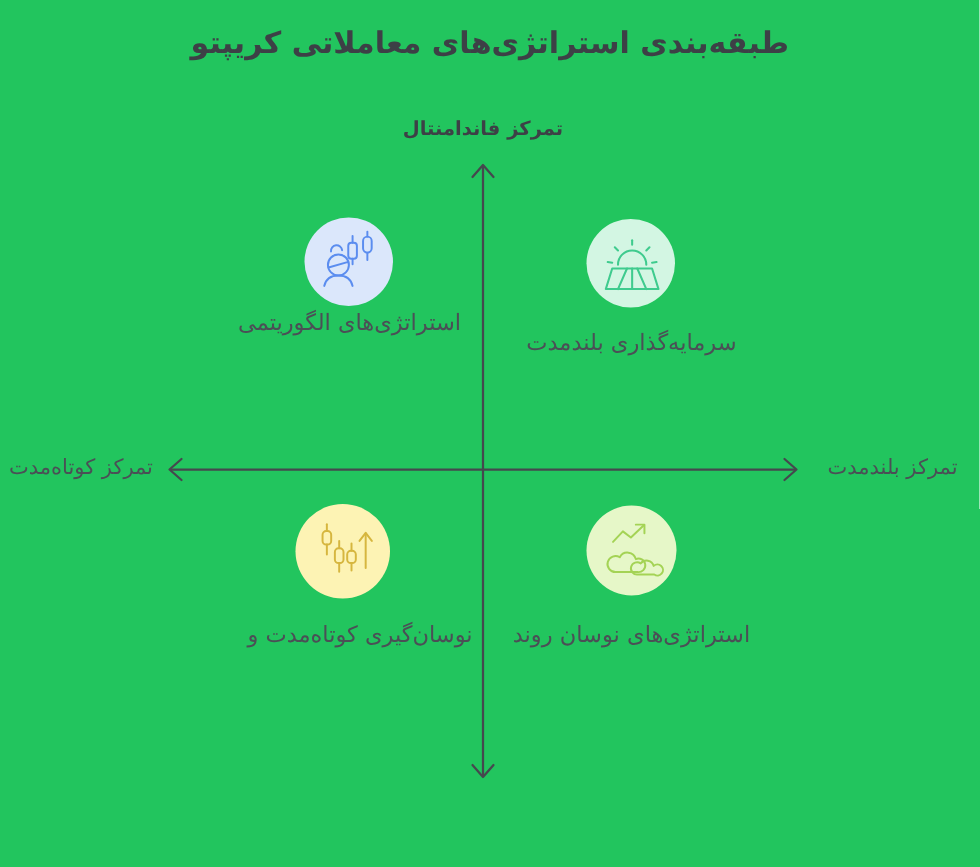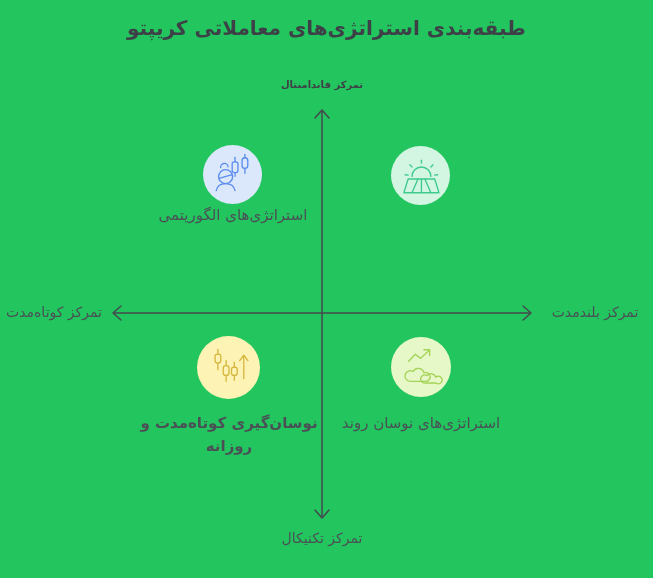--- a/index.html
+++ b/index.html
@@ -10,21 +10,21 @@
     font-family:"DejaVu Sans","Liberation Sans",sans-serif;
     overflow:hidden;
   }
   .title {
     position:absolute; top:16px; left:0; width:653px;
     text-align:center; direction:rtl;
     font-size:20px; font-weight:bold; color:#3d4046;
     letter-spacing:0;
   }
   .axis-label { position:absolute; direction:rtl; color:#4b4f56; font-size:14px; text-align:center; }
-  .axis-label.top    { top:79px;  left:222px; width:200px; font-weight:bold; color:#3d4046; font-size:10px; }
+  .axis-label.top    { top:79px;  left:222px; width:200px; font-weight:bold; color:#3d4046; font-size:13px; }
   .axis-label.bottom { top:530px; left:222px; width:200px; }
   .axis-label.left   { top:304px; left:2px;   width:104px; }
   .axis-label.right  { top:304px; left:540px; width:110px; }
   #axes { position:absolute; top:0; left:0; }
   .quad { position:absolute; }
   .icon-circle {
     position:absolute; border-radius:50%;
     display:flex; align-items:center; justify-content:center;
   }
   .icon-circle svg { display:block; }
@@ -48,21 +48,20 @@
       <path d="M315 510 L322 518 L329 510"></path>
     </g>
     <g>
       <line x1="114" y1="313" x2="530" y2="313"></line>
       <path d="M121 306 L113 313 L121 320"></path>
       <path d="M523 306 L531 313 L523 320"></path>
     </g>
   </svg>
 
   <div class="axis-label top">تمرکز فاندامنتال</div>
-  <div class="axis-label bottom">تمرکز تکنیکال</div>
   <div class="axis-label right">تمرکز بلندمدت</div>
   <div class="axis-label left">تمرکز کوتاه‌مدت</div>
 
   <div class="quad">
     <div class="icon-circle" style="left: 203px; top: 145px; width: 59px; height: 59px; background-color: rgb(219, 231, 251); color: rgb(91, 141, 239);">
       <svg width="46" height="46" viewBox="0 0 56 56" fill="none" stroke="currentColor" stroke-width="1.6" stroke-linecap="round" stroke-linejoin="round">
         <path d="M13 19 a4.5 4.5 0 0 1 9 -1"></path>
         <circle cx="19" cy="30" r="8.5"></circle>
         <line x1="11" y1="32" x2="27" y2="27.5"></line>
         <path d="M7.5 47 C9 40.5 13.8 38.5 19 38.5 C24.2 38.5 29 40.5 30.5 47"></path>
@@ -89,42 +88,42 @@
         <line x1="42" y1="15" x2="39.5" y2="17.5"></line>
         <line x1="9.5" y1="26.5" x2="13" y2="27"></line>
         <line x1="47.5" y1="26.5" x2="44" y2="27"></line>
         <path d="M13 31.5 H44 L49 47.5 H8 Z"></path>
         <line x1="24.5" y1="31.5" x2="17.5" y2="47.5"></line>
         <line x1="28.5" y1="31.5" x2="28.5" y2="47.5"></line>
         <line x1="32.5" y1="31.5" x2="39.5" y2="47.5"></line>
       </svg>
     </div>
     <div class="q-label" style="left:311px; top:217px; width:220px;">
+      <span>سرمایه‌گذاری بلندمدت</span>
     </div>
   </div>
 
   <div class="quad">
     <div class="icon-circle" style="left: 197px; top: 336px; width: 63px; height: 63px; background-color: rgb(253, 243, 180); color: rgb(214, 182, 63);">
       <svg width="46" height="46" viewBox="0 0 56 56" fill="none" stroke="currentColor" stroke-width="1.6" stroke-linecap="round" stroke-linejoin="round">
         <rect x="11" y="11" width="7" height="11" rx="3"></rect>
         <line x1="14.5" y1="5.5" x2="14.5" y2="11"></line>
         <line x1="14.5" y1="22" x2="14.5" y2="30"></line>
         <rect x="21" y="25" width="7" height="12" rx="3"></rect>
         <line x1="24.5" y1="19" x2="24.5" y2="25"></line>
         <line x1="24.5" y1="37" x2="24.5" y2="44"></line>
         <rect x="31" y="27" width="7" height="10" rx="3"></rect>
         <line x1="34.5" y1="21" x2="34.5" y2="27"></line>
         <line x1="34.5" y1="37" x2="34.5" y2="43"></line>
         <line x1="46" y1="41" x2="46" y2="13"></line>
         <path d="M41 19 L46 12.5 L51 19"></path>
       </svg>
     </div>
-    <div class="q-label" style="left:119px; top:412px; width:220px;font-weight:bold;">
+    <div class="q-label" style="left:130px; top:412px; width:220px;">
       <span>نوسان‌گیری کوتاه‌مدت و</span>
-      <span>روزانه</span>
     </div>
   </div>
 
   <div class="quad">
     <div class="icon-circle" style="left: 391px; top: 337px; width: 60px; height: 60px; background-color: rgb(230, 247, 200); color: rgb(164, 211, 85);">
       <svg width="46" height="46" viewBox="0 0 56 56" fill="none" stroke="currentColor" stroke-width="1.6" stroke-linecap="round" stroke-linejoin="round">
         <path d="M13 21 L21 12.5 L27.5 17.5 L38 7.5"></path>
         <path d="M31.5 7 L38.5 7 L38.5 14"></path>
         <path d="M15 45.5 a6.5 6.5 0 1 1 3.5 -12 a7 7 0 0 1 13 1.5 a5.5 5.5 0 1 1 1.5 10.5 Z"></path>
         <path d="M33 47.5 a5 5 0 1 1 2.5 -9 a6 6 0 0 1 10.5 2 a4.5 4.5 0 1 1 0.5 7 Z"></path>

